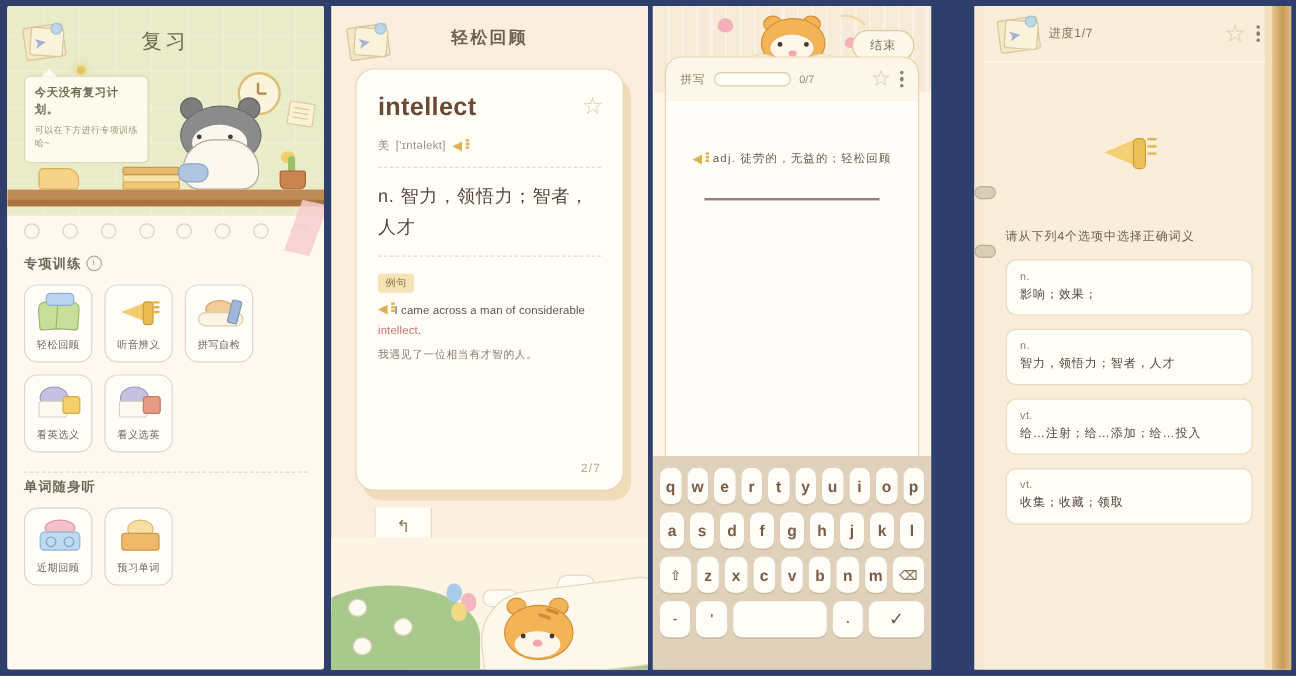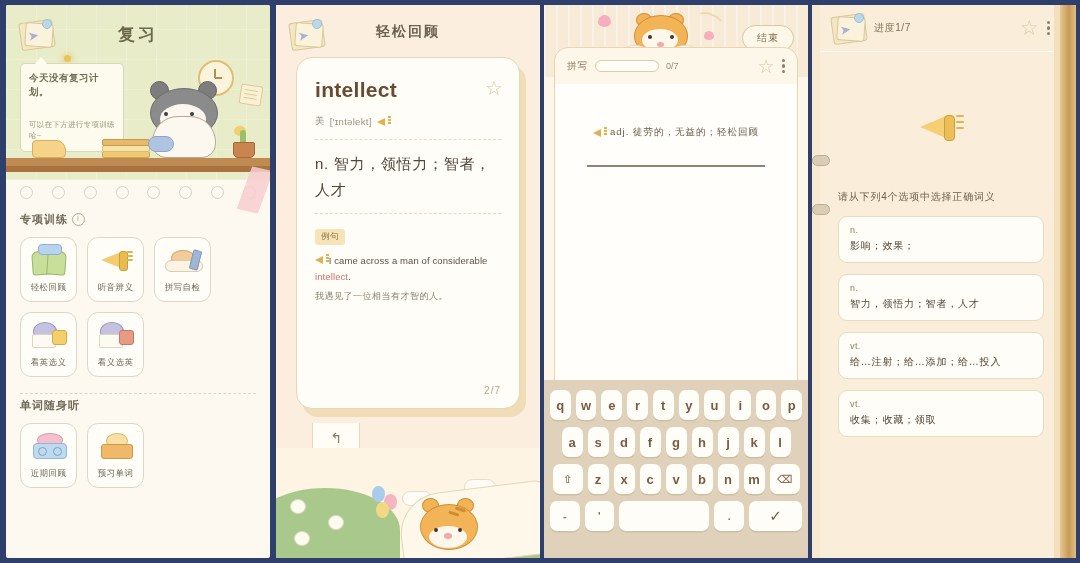--- a/index.html
+++ b/index.html
@@ -1,42 +1,42 @@
 <!DOCTYPE html>
 <html><head>
 <meta charset="utf-8">
 <style>
   html,body{margin:0;padding:0;background:#4a5a8a;}
   body{font-family:"Liberation Sans","DejaVu Sans",sans-serif;}
   .stage{position:relative;width:1080px;height:563px;background:#2f3f6b;overflow:hidden;}
   .panel{position:absolute;top:5px;height:553px;overflow:hidden;}
   .p1{left:6px;width:264px;background:#fdf8f0;border-radius:2px;}
   .p2{left:276px;width:264px;background:#fbeede;}
-  .p3{left:544px;width:264px;background:#fdf6e9;}
+  .p3{left:544px;width:232px;background:#fdf6e9;}
   .p4{left:812px;width:264px;background:#fbeede;}
 
   
   .p1-hero{position:relative;height:175px;background:#e9ecc8;overflow:hidden;}
   .p1-hero:before{content:"";position:absolute;inset:0;
     background:
       repeating-linear-gradient(0deg,rgba(255,255,255,.22) 0 1px,transparent 1px 30px),
       repeating-linear-gradient(90deg,rgba(255,255,255,.22) 0 1px,transparent 1px 30px);}
-  .p1-title{position:absolute;top:18px;left:0;right:0;text-align:center;font-size:17px;font-weight:bold;color:#6b6a4a;letter-spacing:3px;}
+  .p1-title{position:absolute;top:18px;left:0;right:0;text-align:center;font-size:17px;font-weight:normal;color:#6b6a4a;letter-spacing:3px;}
   .clip-icon{position:absolute;top:14px;left:14px;width:34px;height:30px;}
   .clip-icon .pad{position:absolute;inset:2px 0 0 0;background:#f3e7c4;border:1.6px solid #d9c79a;border-radius:3px;transform:rotate(-8deg);}
   .clip-icon .pad2{position:absolute;left:5px;top:4px;width:26px;height:22px;background:#faf2da;border:1.5px solid #d9c79a;border-radius:3px;transform:rotate(4deg);}
   .clip-icon .arrow{position:absolute;left:8px;top:9px;font-size:13px;color:#a8b0d8;transform:rotate(-10deg);}
   .clip-icon .pin{position:absolute;right:2px;top:0;width:8px;height:8px;border-radius:50%;background:#bcd7e8;border:1.4px solid #9fc3d8;}
 
   .bubble{position:absolute;left:14px;top:58px;width:104px;background:rgba(253,252,240,.93);
      border:1.3px solid #d8d9b8;border-radius:5px;padding:7px 8px 9px;box-sizing:border-box;}
   .bubble:after{content:"";position:absolute;left:14px;top:-7px;width:0;height:0;
      border-left:6px solid transparent;border-right:6px solid transparent;border-bottom:7px solid #fdfcf0;}
   .bub-t1{font-size:9.5px;font-weight:bold;color:#6f6e52;letter-spacing:.5px;line-height:1.45;}
-  .bub-t2{font-size:7.5px;color:#9a9a7c;line-height:1.55;margin-top:20px;letter-spacing:.3px;}
+  .bub-t2{font-size:7.5px;color:#9a9a7c;line-height:1.55;margin-top:4px;letter-spacing:.3px;}
   .bulb{position:absolute;left:58px;top:50px;width:7px;height:7px;border-radius:50%;background:#e8c45c;box-shadow:0 0 5px 2px rgba(232,196,92,.5);}
 
   .clock{position:absolute;right:36px;top:55px;width:32px;height:32px;border-radius:50%;background:#fbf4dd;border:2.4px solid #e0bf72;}
   .clock:before{content:"";position:absolute;left:14px;top:7px;width:1.6px;height:9px;background:#b08f50;}
   .clock:after{content:"";position:absolute;left:15px;top:15px;width:7px;height:1.6px;background:#b08f50;}
   .note-sm{position:absolute;right:8px;top:80px;width:20px;height:18px;background:#faf1d5;border:1.4px solid #ddc99c;border-radius:2px;transform:rotate(9deg);}
   .note-sm:before{content:"";position:absolute;left:3px;top:4px;width:13px;height:1.2px;background:#ddc99c;box-shadow:0 4px 0 #ddc99c,0 8px 0 #ddc99c;}
 
   .shelf{position:absolute;left:0;right:0;bottom:14px;height:8px;background:#c08b52;}
   .shelf:after{content:"";position:absolute;left:0;right:0;top:8px;height:6px;background:#a9733f;}

